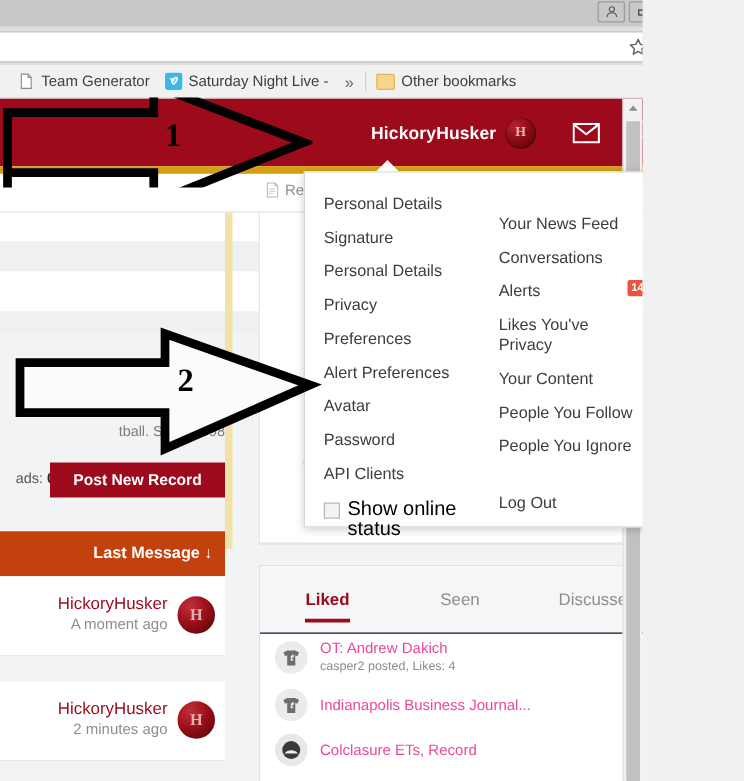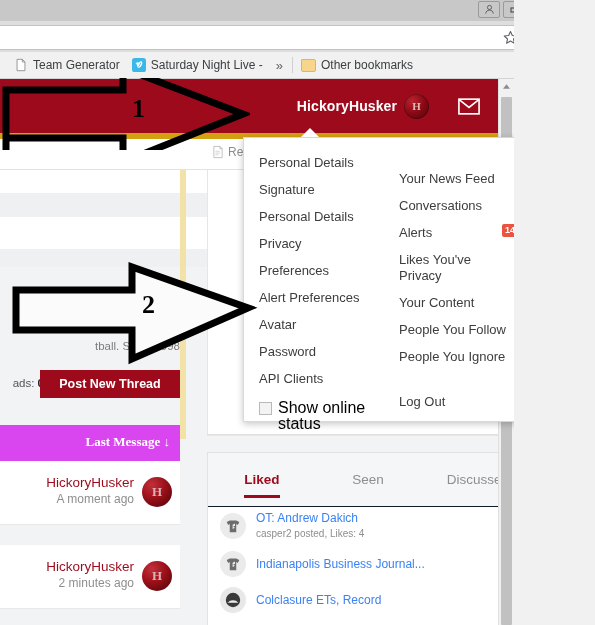--- a/index.html
+++ b/index.html
@@ -111,21 +111,21 @@
     position:absolute;left:0;top:377px;width:44px;font-size:11.5px;color:#555;text-align:right;
   }
   .threads-count b{color:#222;}
   .post-btn{
     position:absolute;left:40px;top:370px;width:140px;height:28px;background:#9c0a1c;
     color:#ffffff;font-size:12.5px;font-weight:bold;display:flex;align-items:center;
     justify-content:center;border:0;cursor:pointer;
   }
 
   .sort-bar{
-    position:absolute;left:0;top:425px;width:180px;height:36px;background:#d946ef;font-family:Liberation Serif, serif;
+    position:absolute;left:0;top:425px;width:180px;height:36px;background:#c2410c;
   }
   .sort-bar .lbl{
     position:absolute;right:10px;top:9px;color:#ffffff;font-size:13px;font-weight:bold;
   }
 
   .thread-row{
     position:absolute;left:0;width:180px;height:63px;background:#ffffff;
     border-bottom:1px solid #e8e8e8;
   }
   .tr-meta{position:absolute;right:46px;top:13px;text-align:right;}
@@ -173,21 +173,21 @@
     width:36px;height:3px;background:#9c0a1c;
   }
   .liked-list{position:absolute;left:0;top:53px;width:332px;}
   .li-row{display:flex;align-items:center;gap:10px;padding:5px 0 5px 12px;}
   .li-av{
     width:26px;height:26px;border-radius:50%;background:#ebebeb;flex:0 0 26px;
     display:flex;align-items:center;justify-content:center;
   }
   .li-av.dark{background:#e8e8e8;}
   .li-txt{display:flex;flex-direction:column;}
-  .li-title{font-size:12px;color:#3b82f6;line-height:15px;}
+  .li-title{font-size:12px;color:#ec4899;line-height:15px;}
   .li-sub{font-size:10px;color:#8d8d8d;line-height:15px;}
 
   
   .dropdown{
     position:absolute;left:243px;top:137px;width:288px;height:283px;
     background:#ffffff;border:1px solid #d8d8d8;
     box-shadow:0 2px 7px rgba(0,0,0,.22);
     z-index:40;
   }
   .dd-caret{
@@ -332,21 +332,21 @@
       </span>
       <span>Re</span>
     </div>
   </div>
 
   <div class="tagline">tball. Since 1998</div>
   <div class="threads-count">
     <span>ads:</span>
     <b>0</b>
   </div>
-  <button class="post-btn">Post New Thread</button>
+  <button class="post-btn">Post New Record</button>
 
   <div class="sort-bar">
     <span class="lbl">Last Message ↓</span>
   </div>
 
   <div class="thread-row" style="top:461px;">
     <div class="tr-meta">
       <div class="tr-user">HickoryHusker</div>
       <div class="tr-time">A moment ago</div>
     </div>

